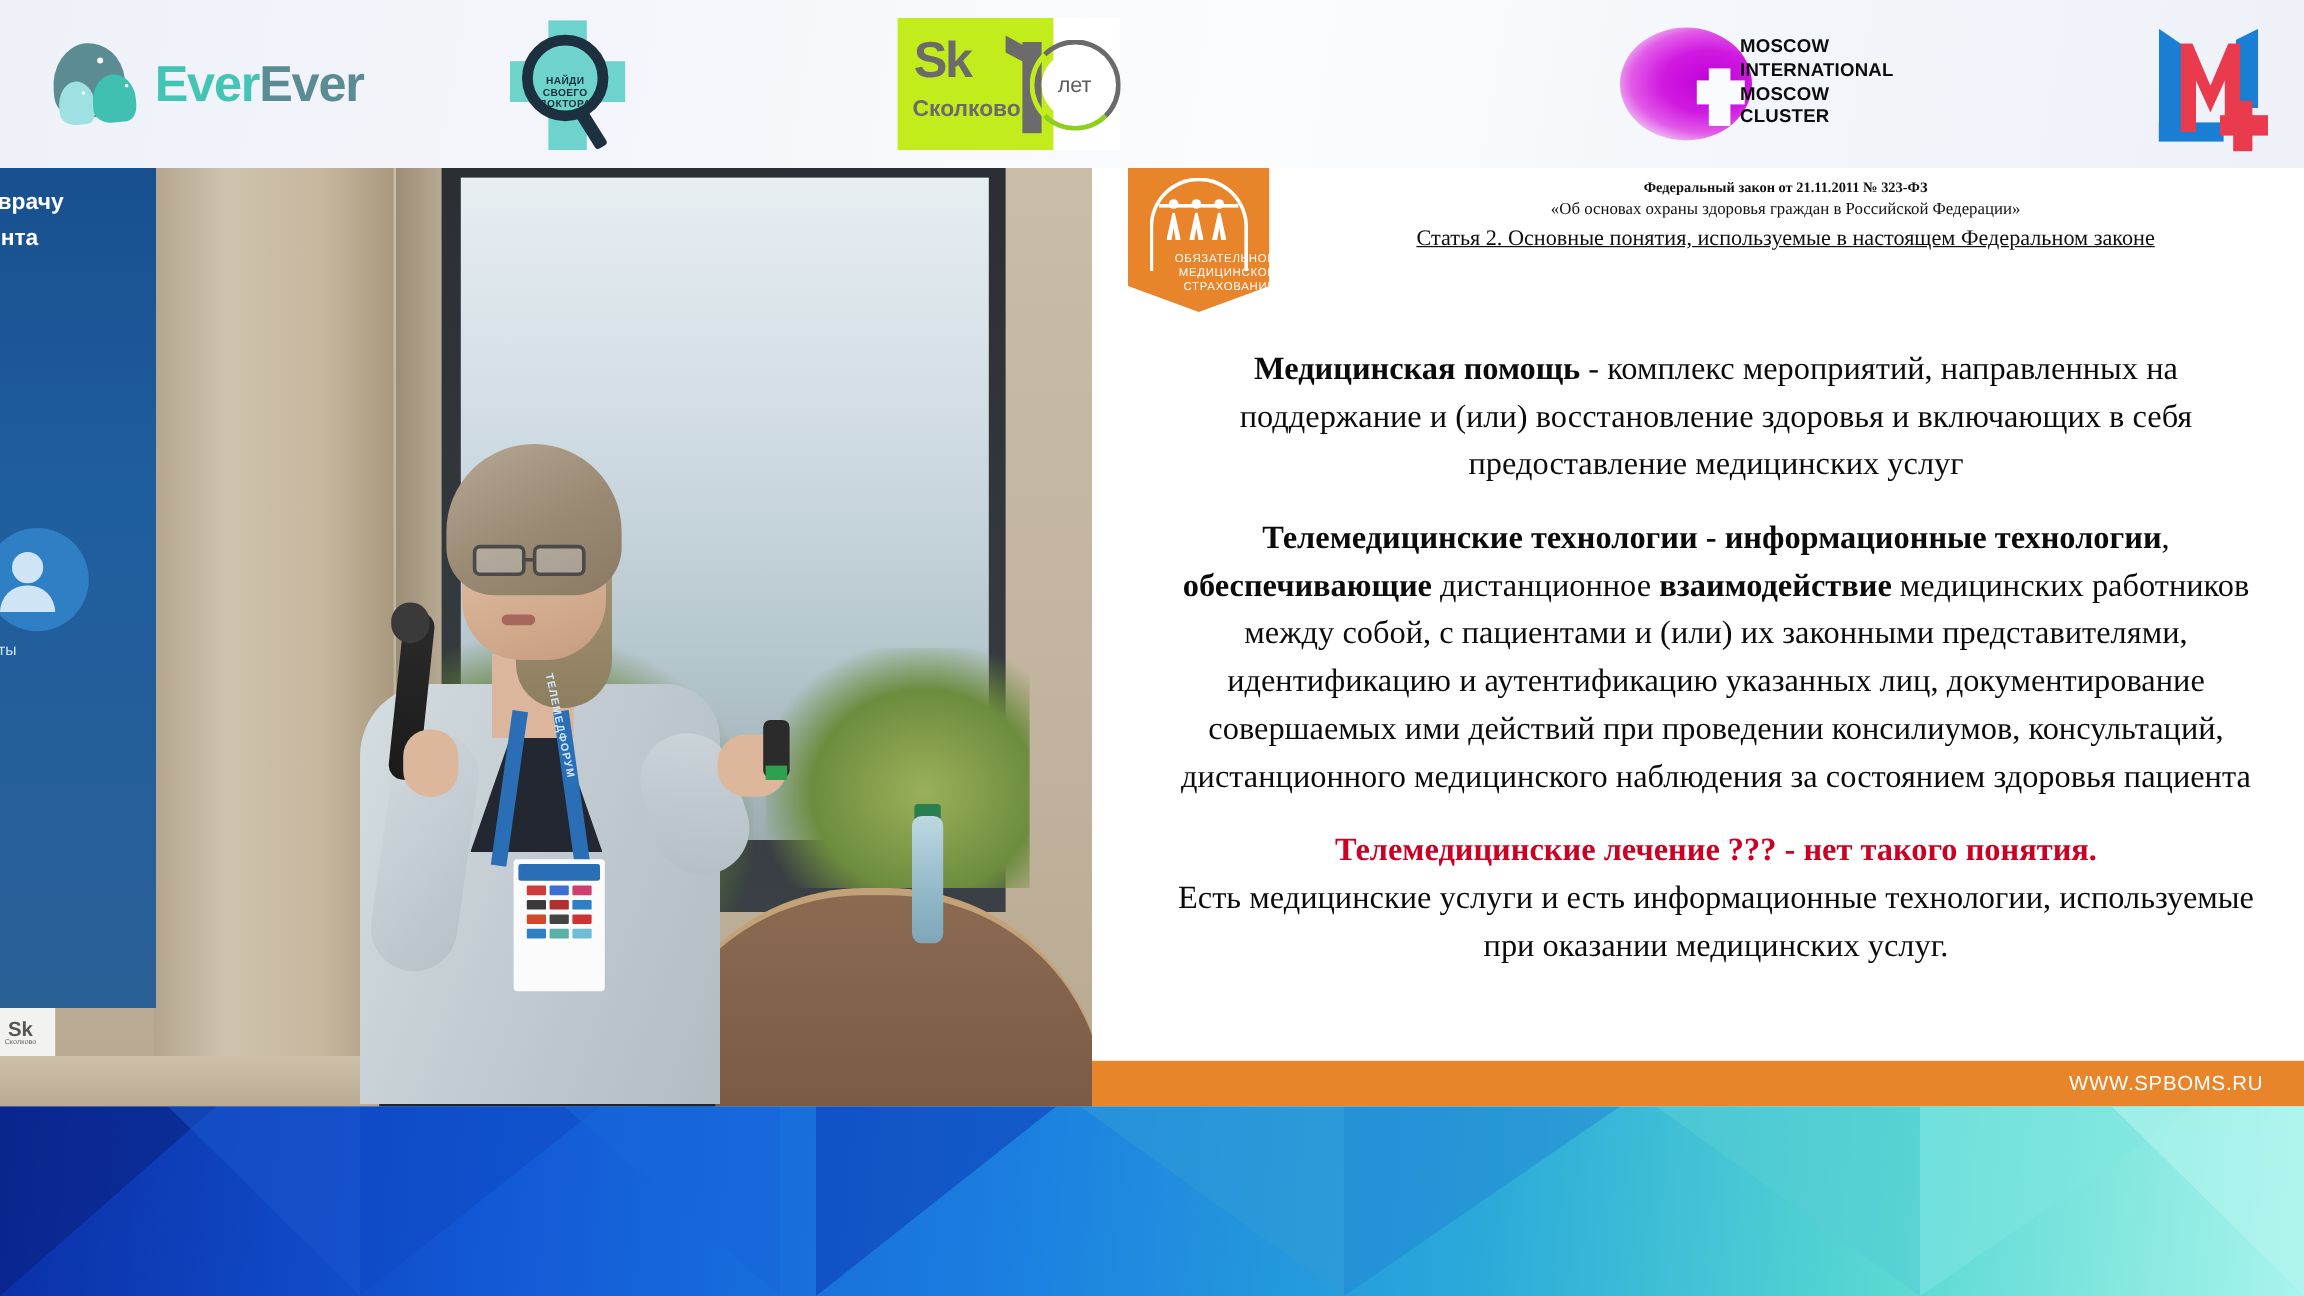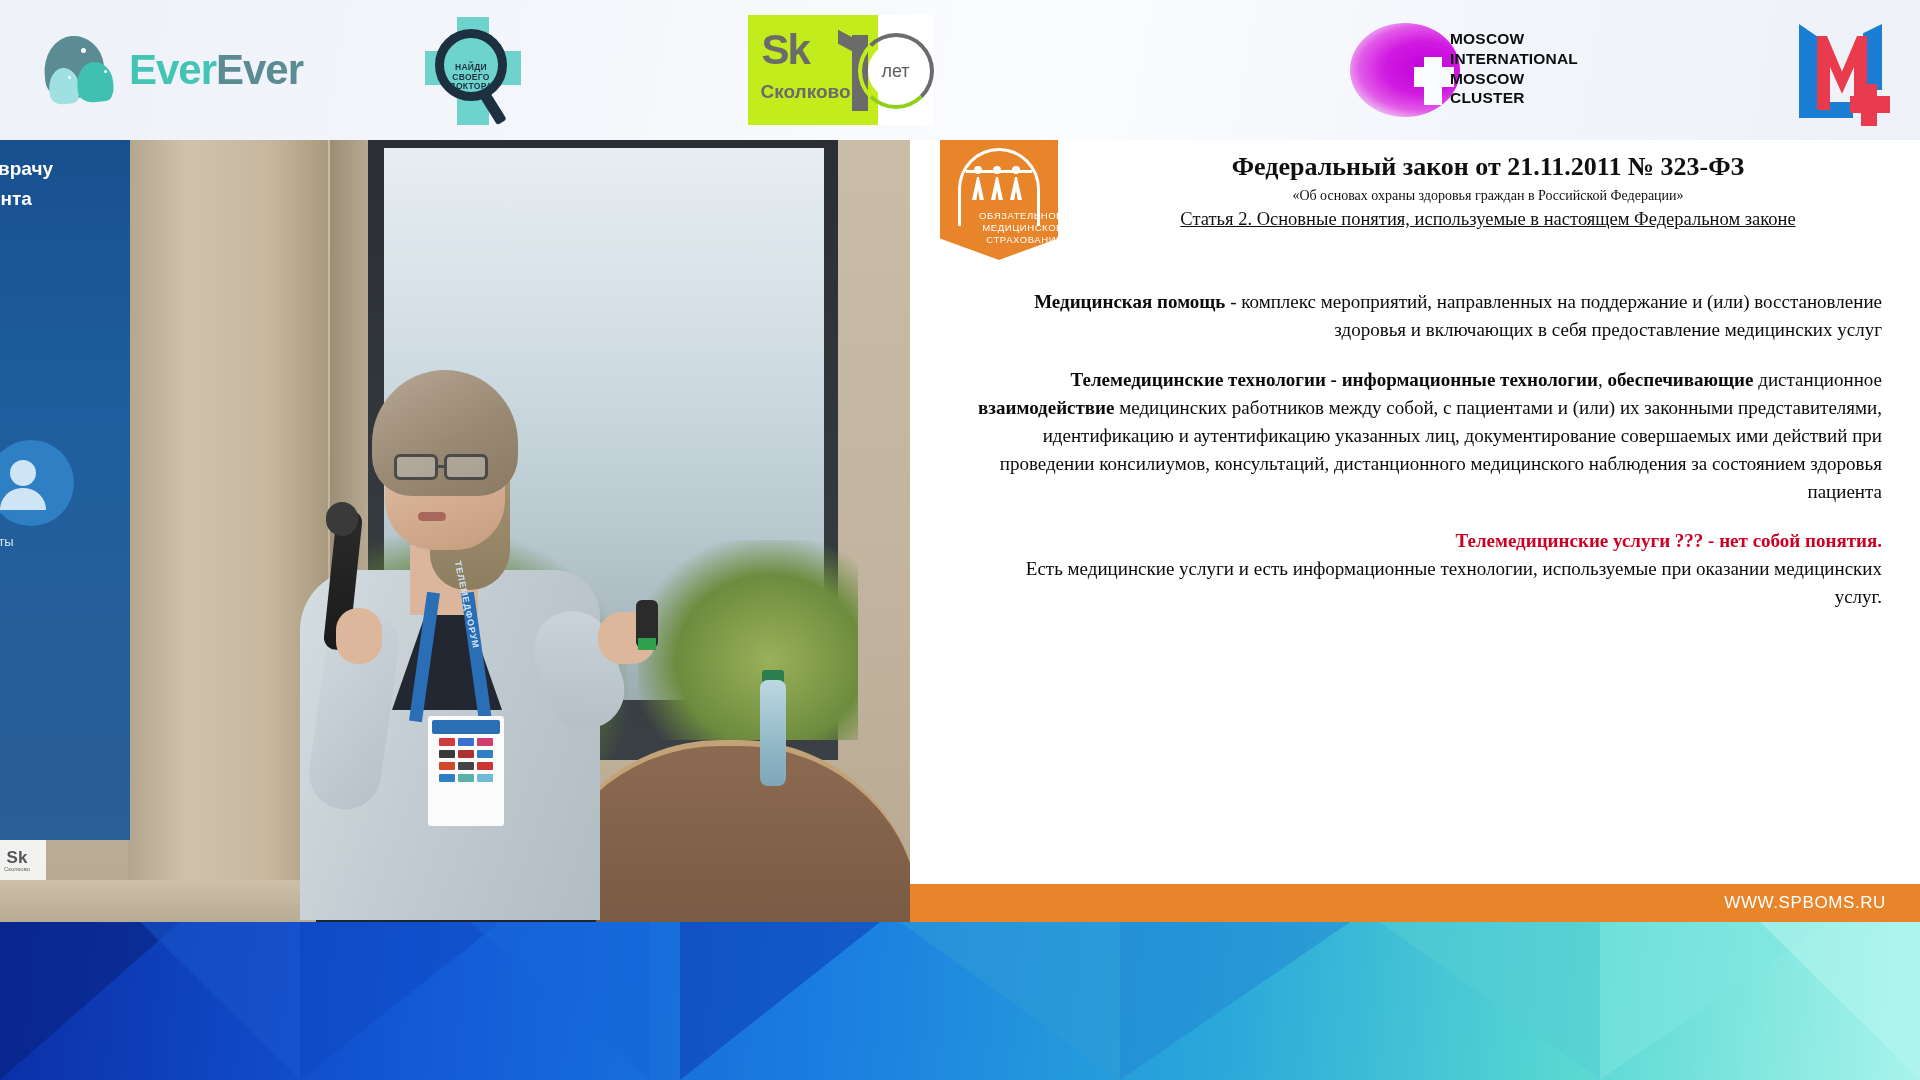--- a/index.html
+++ b/index.html
@@ -196,27 +196,27 @@
   .oms-figs { position: absolute; left: 12px; top: 18px; display: flex; gap: 3px; }
   .oms-fig { position: relative; width: 16px; height: 34px; }
   .oms-fig .h { position: absolute; left: 4px; top: 0; width: 8px; height: 8px; border-radius: 50%; background: #fff; }
   .oms-fig .b { position: absolute; left: 2px; top: 11px; width: 12px; height: 23px; background: #fff;
                 clip-path: polygon(42% 0,58% 0,100% 100%,64% 100%,50% 56%,36% 100%,0 100%); }
   .oms-arms { position: absolute; left: 8px; top: 22px; width: 66px; height: 3px; background: #fff; }
   .oms-text { margin-top: 6px; color: #fff; font-size: 9.5px; line-height: 1.28; text-align: right; letter-spacing: .6px; margin-left: 44px; }
 
   .slide-head { position: absolute; left: 160px; top: 8px; right: 14px; text-align: center;
                 font-family: "Liberation Serif", serif; color: #101010; }
-  .slide-head .l1 { font-size: 26px; font-weight: bold; line-height: 1.45; }
+  .slide-head .l1 { font-size: 12px; font-weight: bold; line-height: 1.45; }
   .slide-head .l2 { font-size: 14px; font-weight: normal; line-height: 1.45; }
   .slide-head .l3 { font-size: 18.5px; line-height: 1.45; text-decoration: underline; }
 
   .slide-body { position: absolute; left: 68px; top: 148px; right: 38px;
                 font-family: "Liberation Serif", serif; color: #0b0b0b; }
-  .para { margin-bottom: 22px; font-size: 19px; line-height: 1.47; text-align: right; }
+  .para { margin-bottom: 22px; font-size: 27px; line-height: 1.47; text-align: center; }
   .para b { font-weight: bold; }
   .para.red-lead { margin-bottom: 0; }
   .red { color: #cc0022; font-weight: bold; }
 
   .slide-footer { position: absolute; left: 0; bottom: 0; width: 1010px; height: 38px; background: #e8852b;
                   display: flex; align-items: center; justify-content: flex-end; padding-right: 34px; }
   .slide-footer span { color: #ffffff; font-size: 17px; letter-spacing: .6px; }
 
   
   .bottom-decor { position: absolute; left: 0; top: 922px; width: 1920px; height: 158px; overflow: hidden;
@@ -417,21 +417,21 @@
       <div class="l3">Статья 2. Основные понятия, используемые в настоящем Федеральном законе</div>
     </div>
 
     <div class="slide-body">
 
       <p class="para"><b>Медицинская помощь</b><span> - комплекс мероприятий, направленных на поддержание и (или) восстановление здоровья и включающих в себя предоставление медицинских услуг</span></p>
 
 
       <p class="para"><b>Телемедицинские технологии</b><b> - </b><b>информационные технологии</b><span>, </span><b>обеспечивающие</b><span> дистанционное </span><b>взаимодействие</b><span> медицинских работников между собой, с пациентами и (или) их законными представителями, идентификацию и аутентификацию указанных лиц, документирование совершаемых ими действий при проведении консилиумов, консультаций, дистанционного медицинского наблюдения за состоянием здоровья пациента</span></p>
 
-      <p class="para red-lead"><span class="red">Телемедицинские услуги ??? - нет собой понятия.</span></p>
+      <p class="para red-lead"><span class="red">Телемедицинские лечение ??? - нет такого понятия.</span></p>
 
       <p class="para">Есть медицинские услуги и есть информационные технологии, используемые при оказании медицинских услуг.</p>
     </div>
 
     <div class="slide-footer">
       <span>WWW.SPBOMS.RU</span>
     </div>
   </div>
 
   <div class="bottom-decor">

